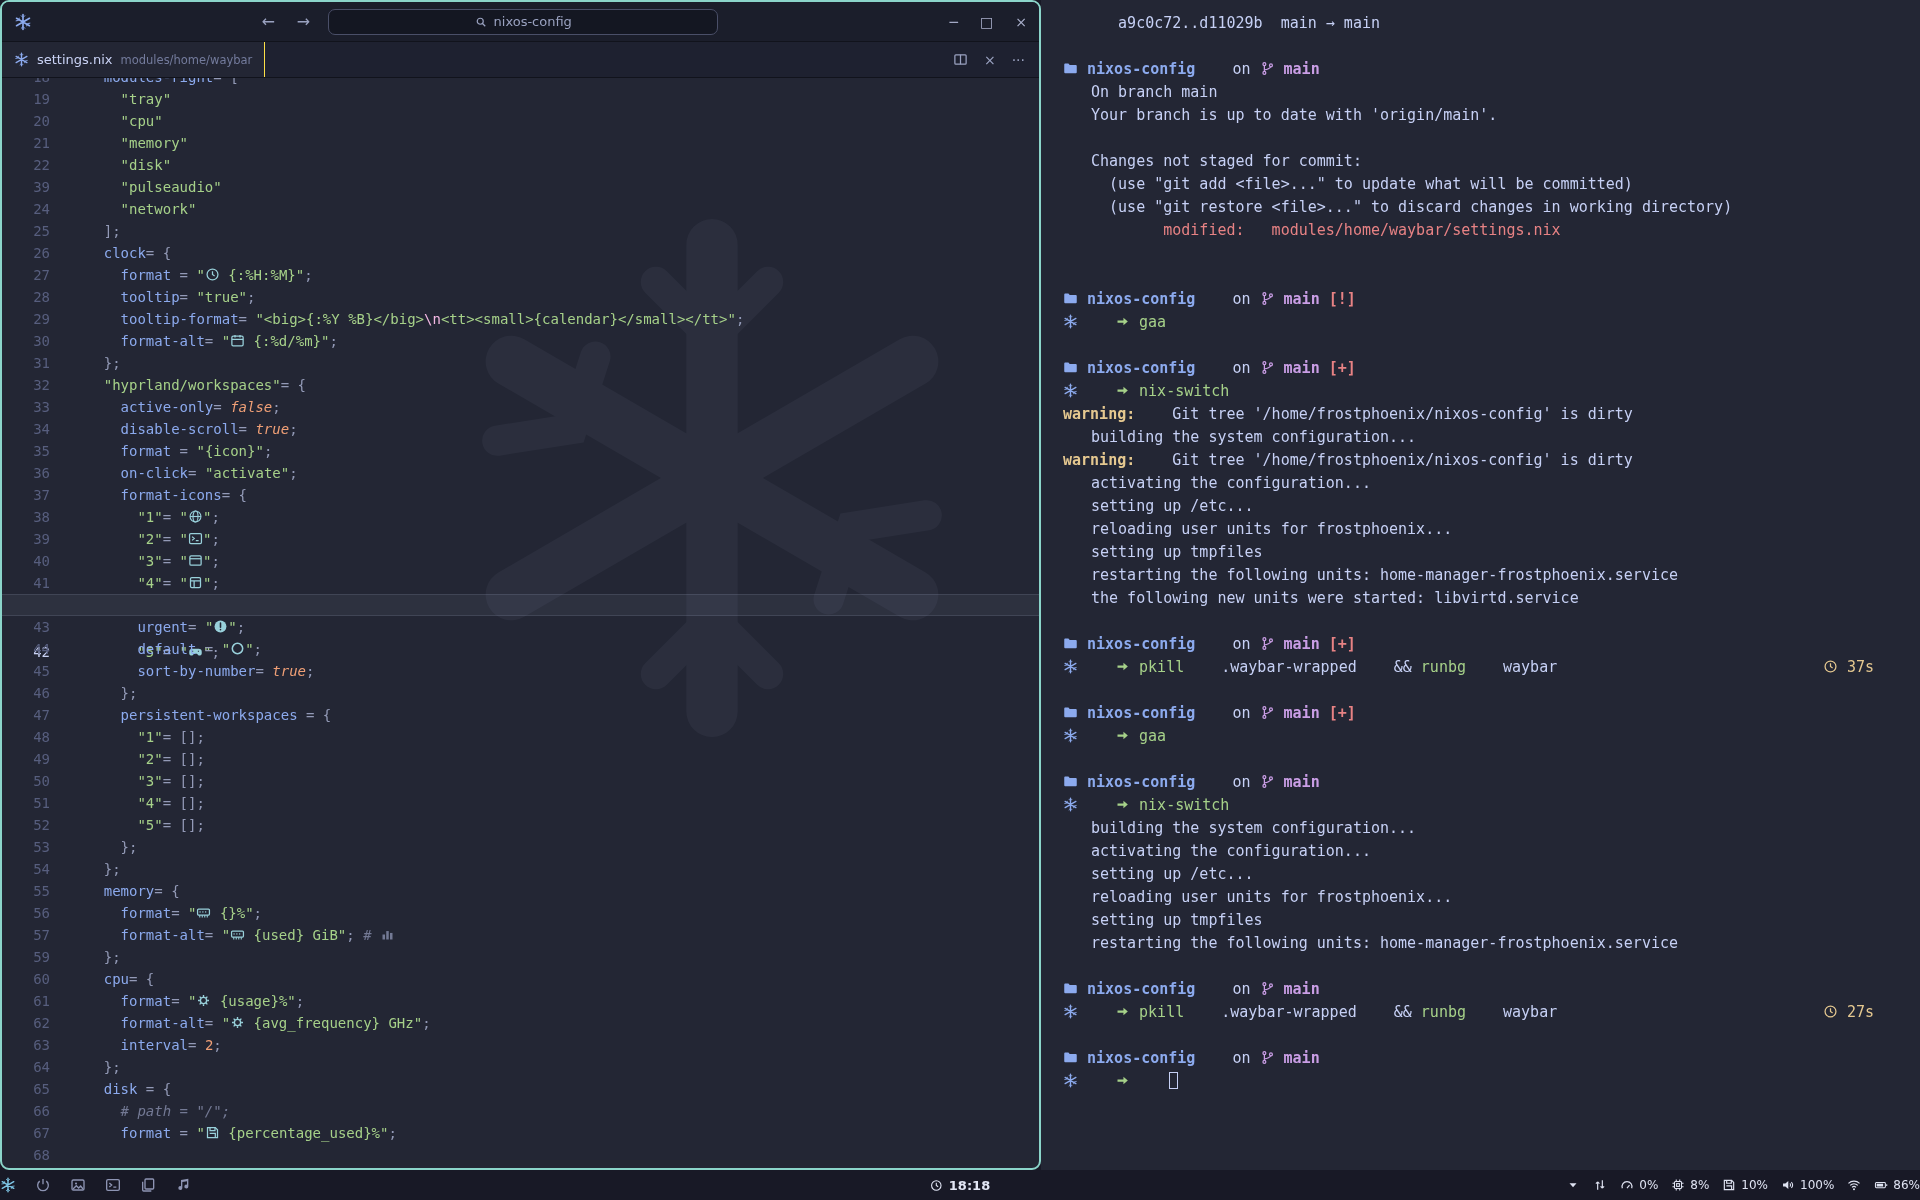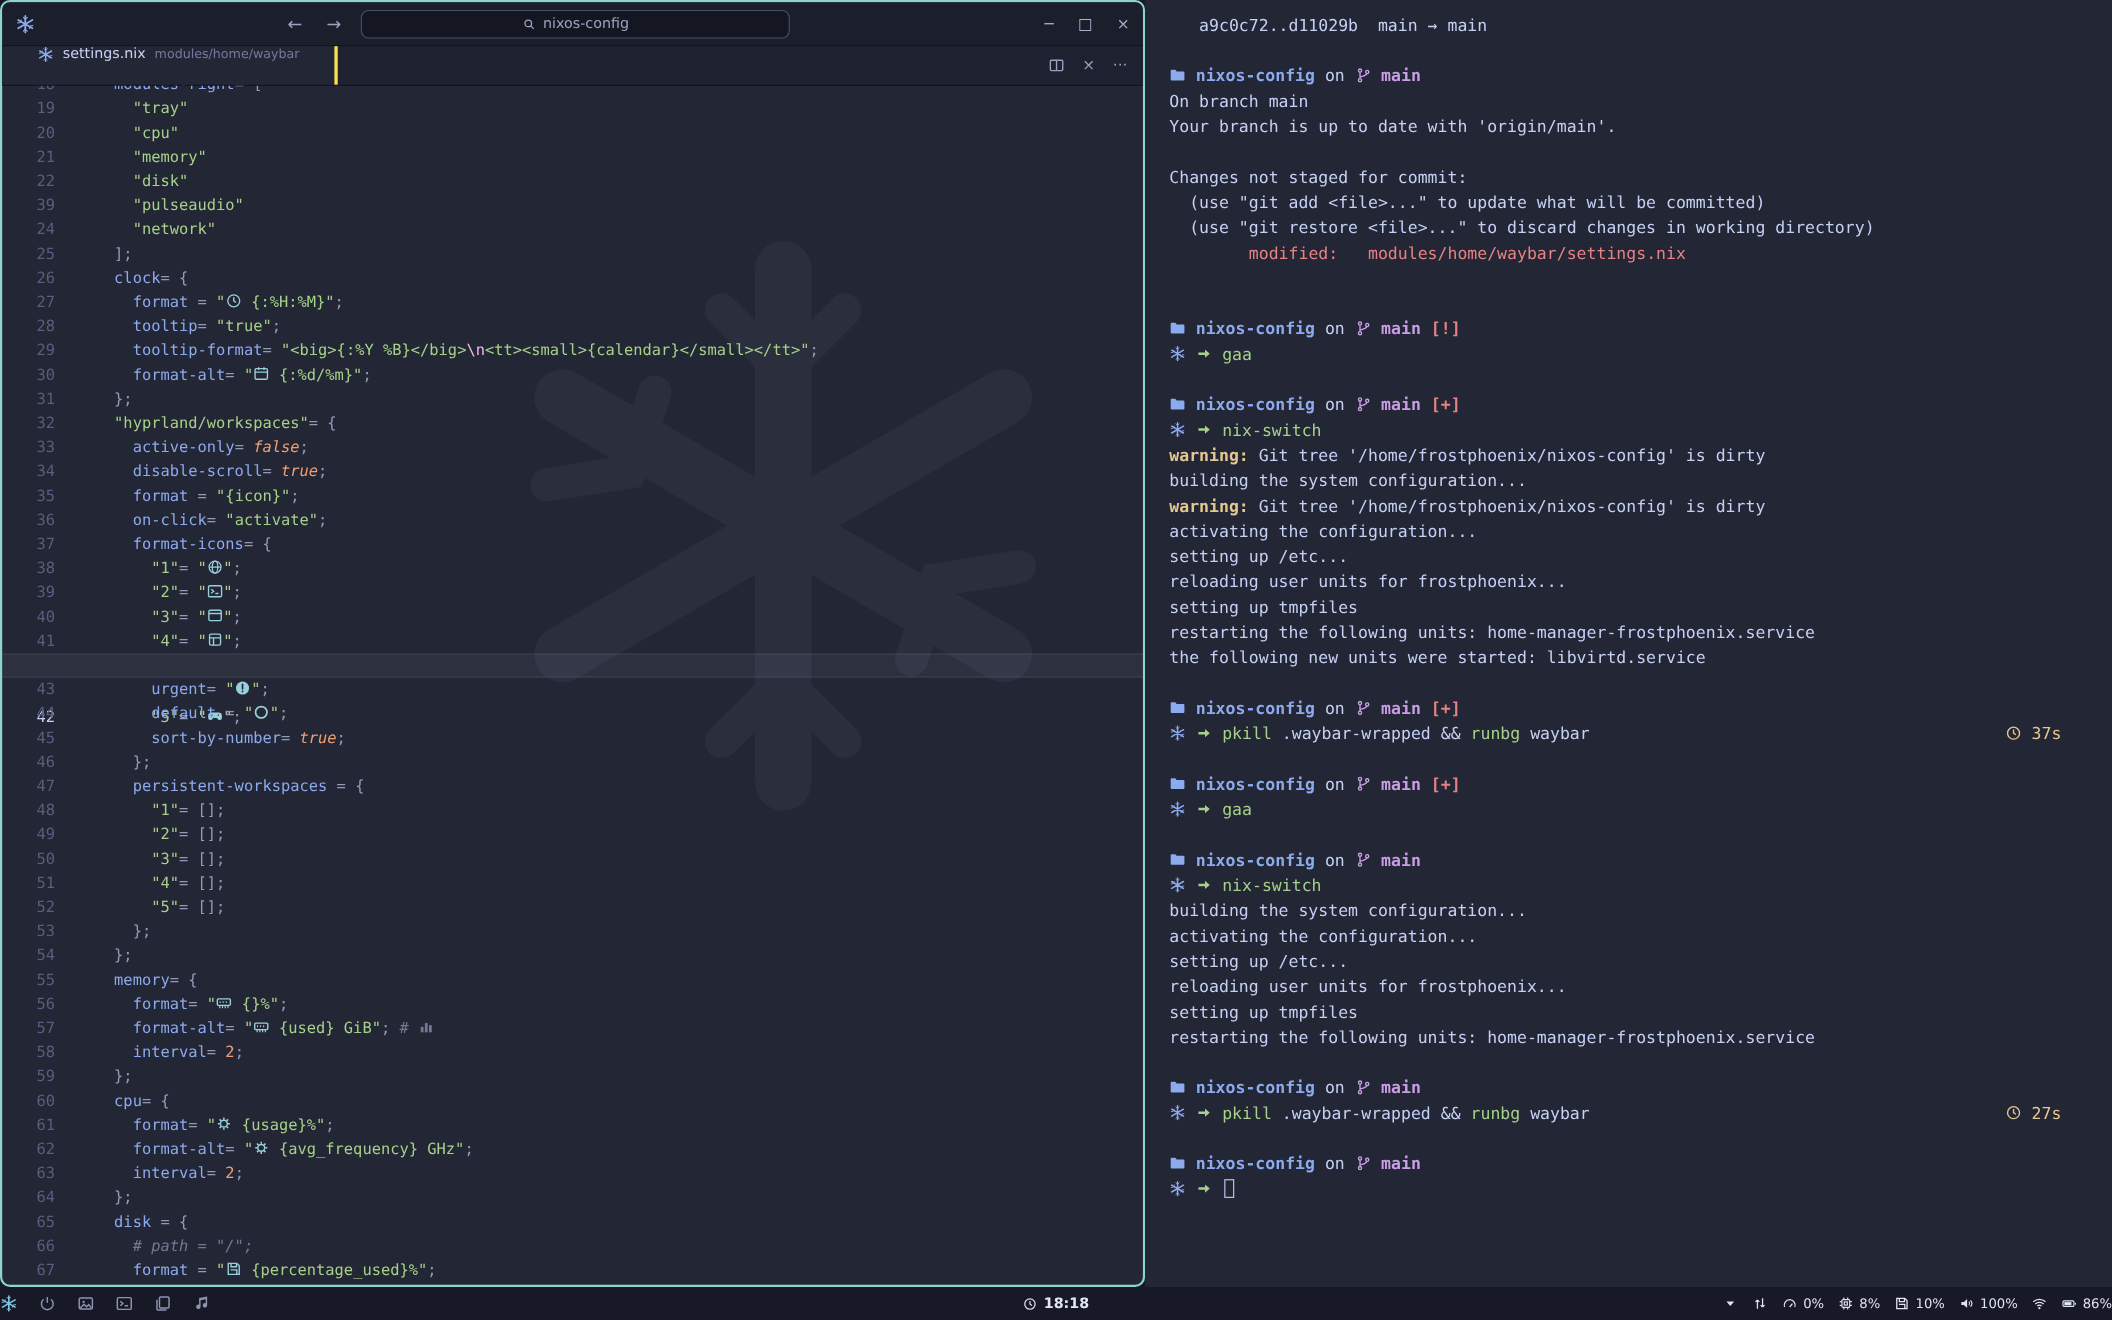--- a/index.html
+++ b/index.html
@@ -32,22 +32,22 @@
   }
   .searchbox .ic { width:12px; height:12px; }
   .winctl { display:flex; gap:22px; color:#aab0cc; font-size:14px; margin-left:6px; }
   .winctl span { cursor:default; }
 
   .tabbar {
     height:36px; flex:none; background:#1e2130; display:flex; align-items:center;
     border-bottom:1px solid #11131c;
   }
   .tab {
-    height:100%; display:flex; align-items:flex-start; gap:8px; padding:0 32px;
-    background:#232634; border-right:3px solid #fde047;
+    height:100%; display:flex; align-items:center; gap:8px; padding:0 12px;
+    background:#232634; border-right:1px solid #fde047;
   }
   .tab .ic { width:15px; height:15px; color:#8caaee; }
   .tab-name { font-size:13px; color:#cad3f5; }
   .tab-path { font-size:11.5px; color:#737b9c; }
   .tab-actions { margin-left:auto; display:flex; align-items:center; gap:16px;
     padding-right:14px; color:#9aa2c0; font-size:14px; }
   .tab-actions .ic { width:15px; height:15px; }
 
   .editor {
     position:relative; flex:1; overflow:hidden;
@@ -73,21 +73,21 @@
   #code .com  { color:#737994; font-style:italic; }
   #code .ico  { color:#99d1db; }
   #code .ic { width:15px; height:15px; vertical-align:-2px; }
 
   
   #term {
     flex:1; background:#232634; padding:12px 0 0 22px; overflow:hidden;
     font-family:"DejaVu Sans Mono", monospace; font-size:15px;
   }
   .tl { height:23px; line-height:23px; white-space:pre; position:relative; }
-  #term .fg     { color:#c6d0f5; }
+  #term .fg     { color:#c6d0f5;margin-left:28px; }
   #term .blue   { color:#8caaee; }
   #term .mauve  { color:#ca9ee6; }
   #term .red    { color:#e78284; }
   #term .green  { color:#a6d189; }
   #term .yellow { color:#e5c890; }
   #term .b      { font-weight:700; }
   #term .ic { width:15px; height:15px; vertical-align:-2px; }
   .timer { position:absolute; right:46px; top:0; color:#e5c890; }
   .timer .ic { width:14px; height:14px; }
   .cursor { display:inline-block; width:9px; height:17px; border:1px solid #c6d0f5;
@@ -388,21 +388,20 @@
           <div class="cl"><span class="ln">54</span><span class="ct"><span class="pun">    };</span></span></div>
           <div class="cl"><span class="ln">55</span><span class="ct"><span class="key">    memory</span><span class="pun">= {</span></span></div>
           <div class="cl"><span class="ln">56</span><span class="ct"><span class="key">      format</span><span class="pun">= </span><span class="str">"</span><svg class="ic ico">
                 <use href="#i-ram"></use>
               </svg><span class="str"> {}%"</span><span class="pun">;</span></span></div>
           <div class="cl"><span class="ln">57</span><span class="ct"><span class="key">      format-alt</span><span class="pun">= </span><span class="str">"</span><svg class="ic ico">
                 <use href="#i-ram"></use>
               </svg><span class="str"> {used} GiB"</span><span class="pun">; </span><span class="com"># </span><svg class="ic com">
                 <use href="#i-chart"></use>
               </svg></span></div>
-          <div class="cl"><span class="ln">58</span><span class="ct"><span class="key">      interval</span><span class="pun">= </span><span class="num">2</span><span class="pun">;</span></span></div>
           <div class="cl"><span class="ln">59</span><span class="ct"><span class="pun">    };</span></span></div>
           <div class="cl"><span class="ln">60</span><span class="ct"><span class="key">    cpu</span><span class="pun">= {</span></span></div>
           <div class="cl"><span class="ln">61</span><span class="ct"><span class="key">      format</span><span class="pun">= </span><span class="str">"</span><svg class="ic ico">
                 <use href="#i-gear"></use>
               </svg><span class="str"> {usage}%"</span><span class="pun">;</span></span></div>
           <div class="cl"><span class="ln">62</span><span class="ct"><span class="key">      format-alt</span><span class="pun">= </span><span class="str">"</span><svg class="ic ico">
                 <use href="#i-gear"></use>
               </svg><span class="str"> {avg_frequency} GHz"</span><span class="pun">;</span></span></div>
           <div class="cl"><span class="ln">63</span><span class="ct"><span class="key">      interval</span><span class="pun">= </span><span class="num">2</span><span class="pun">;</span></span></div>
           <div class="cl"><span class="ln">64</span><span class="ct"><span class="pun">    };</span></span></div>

